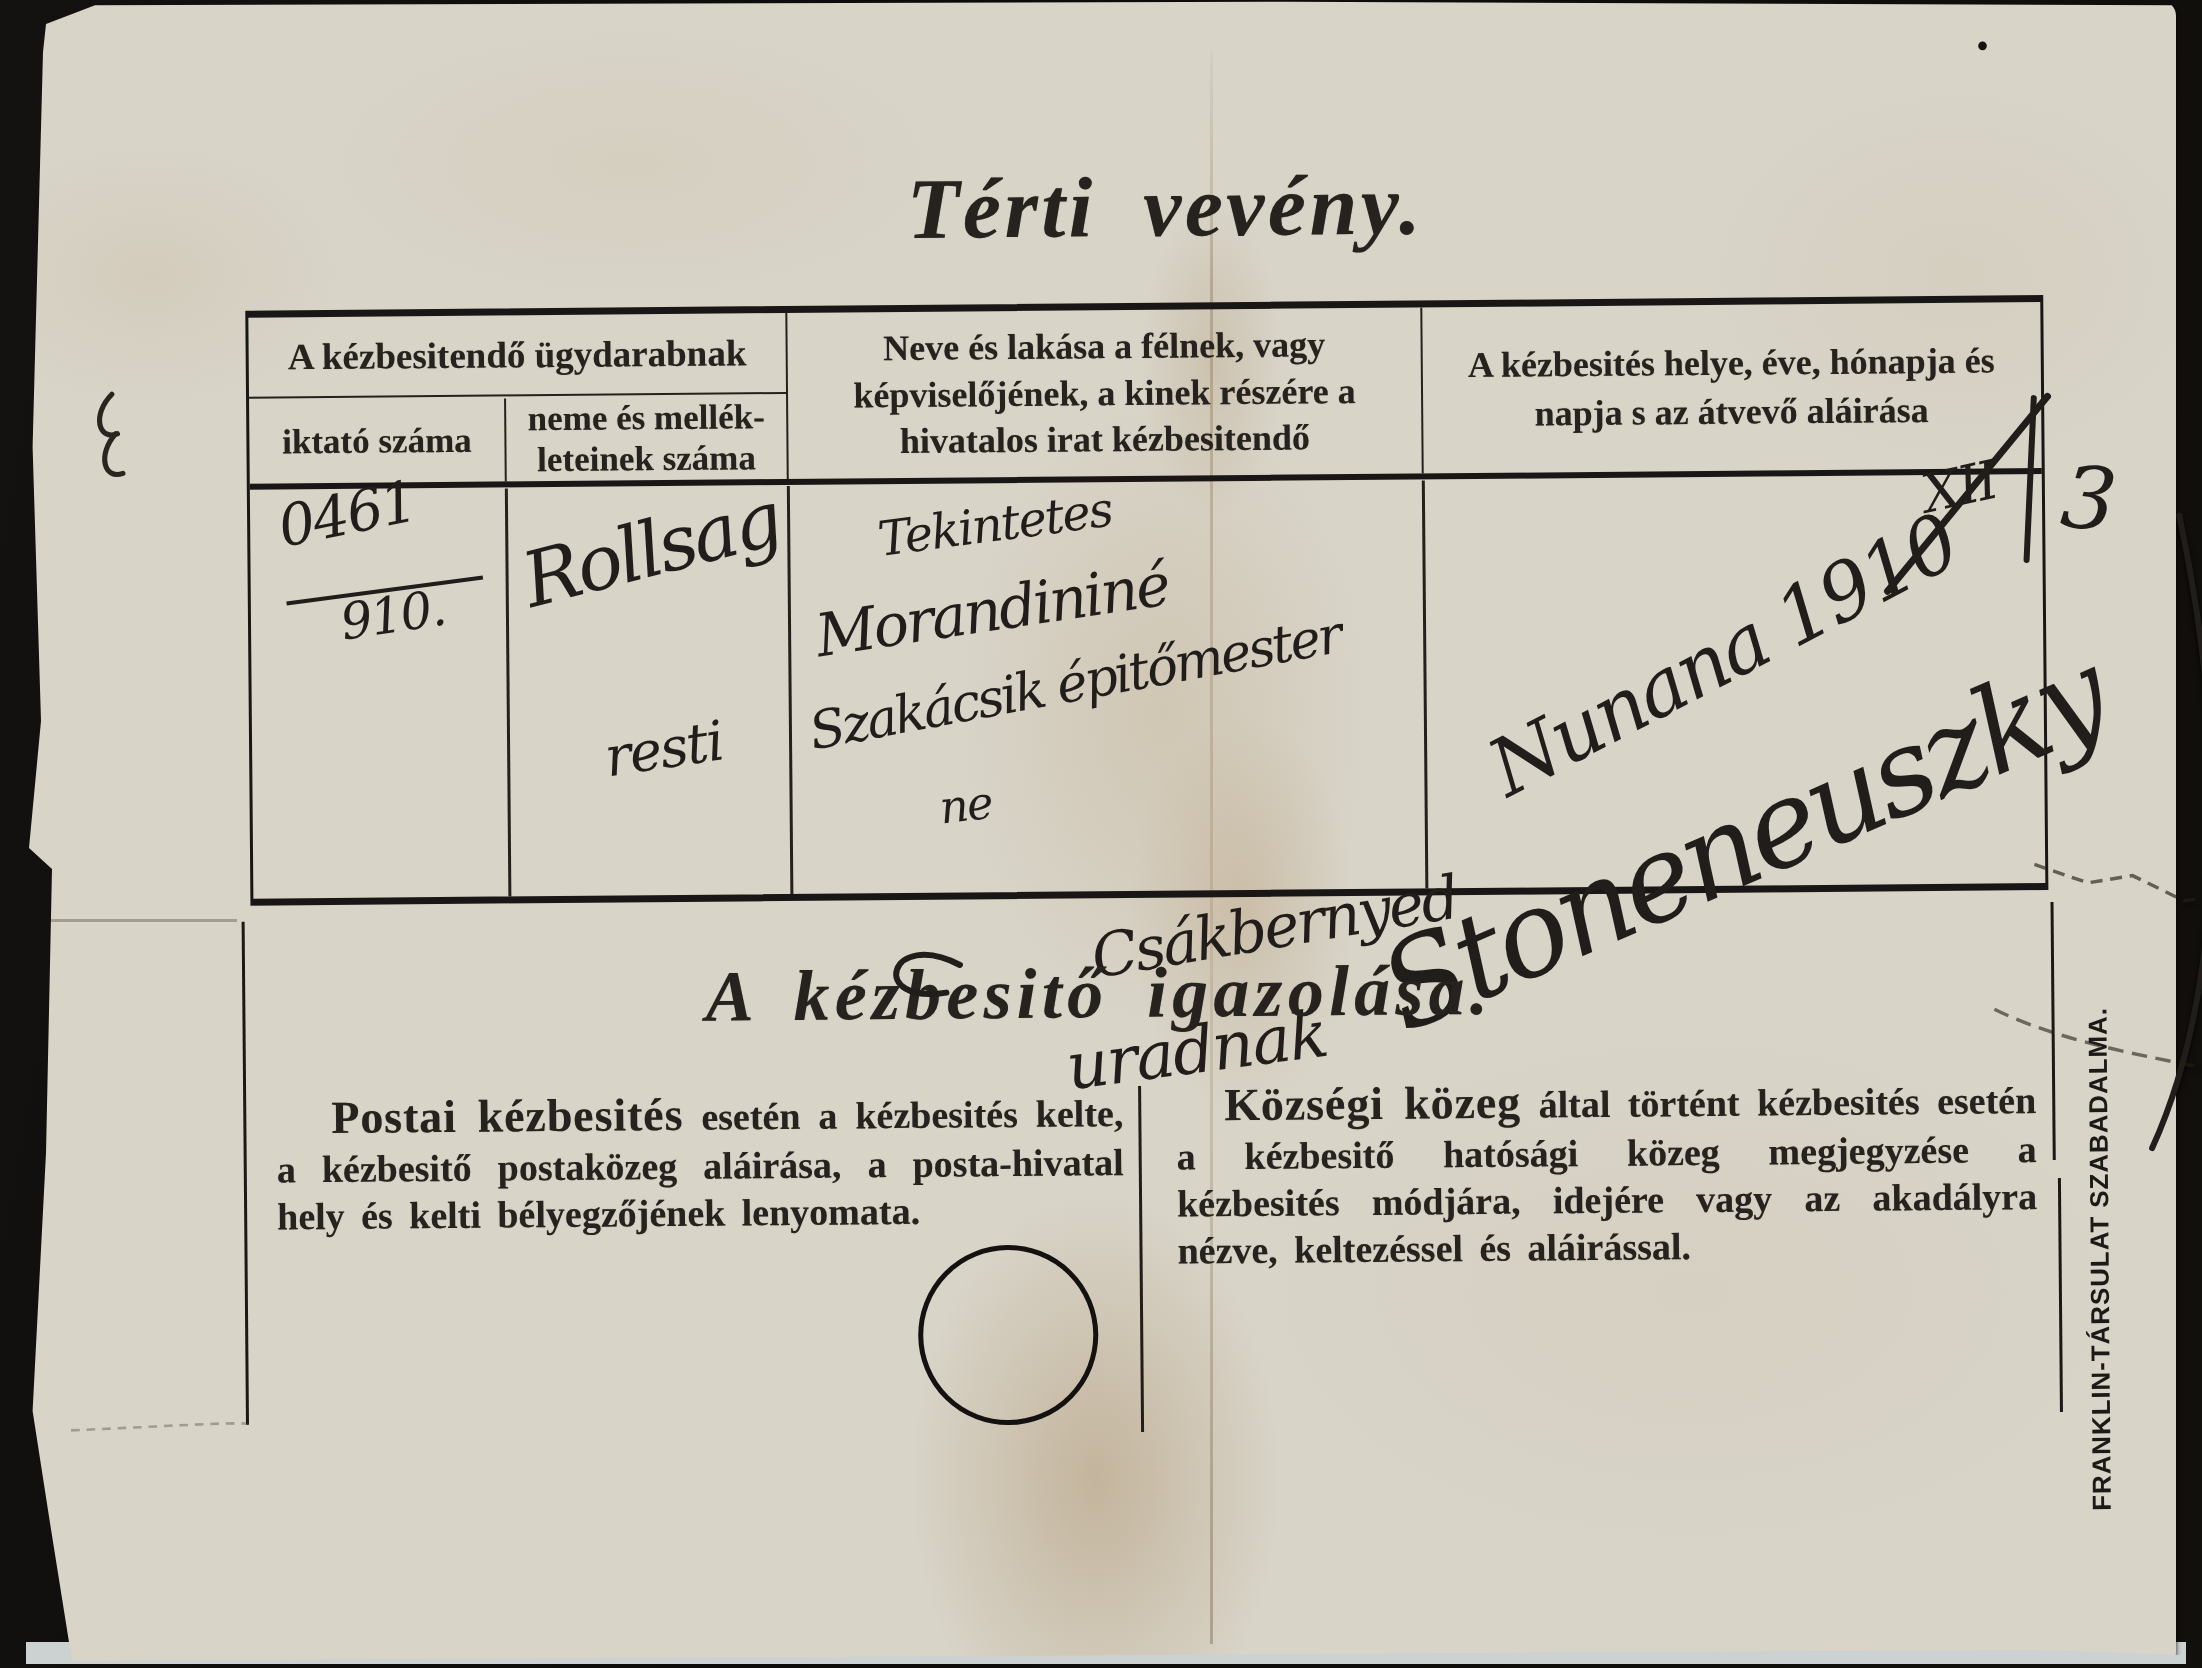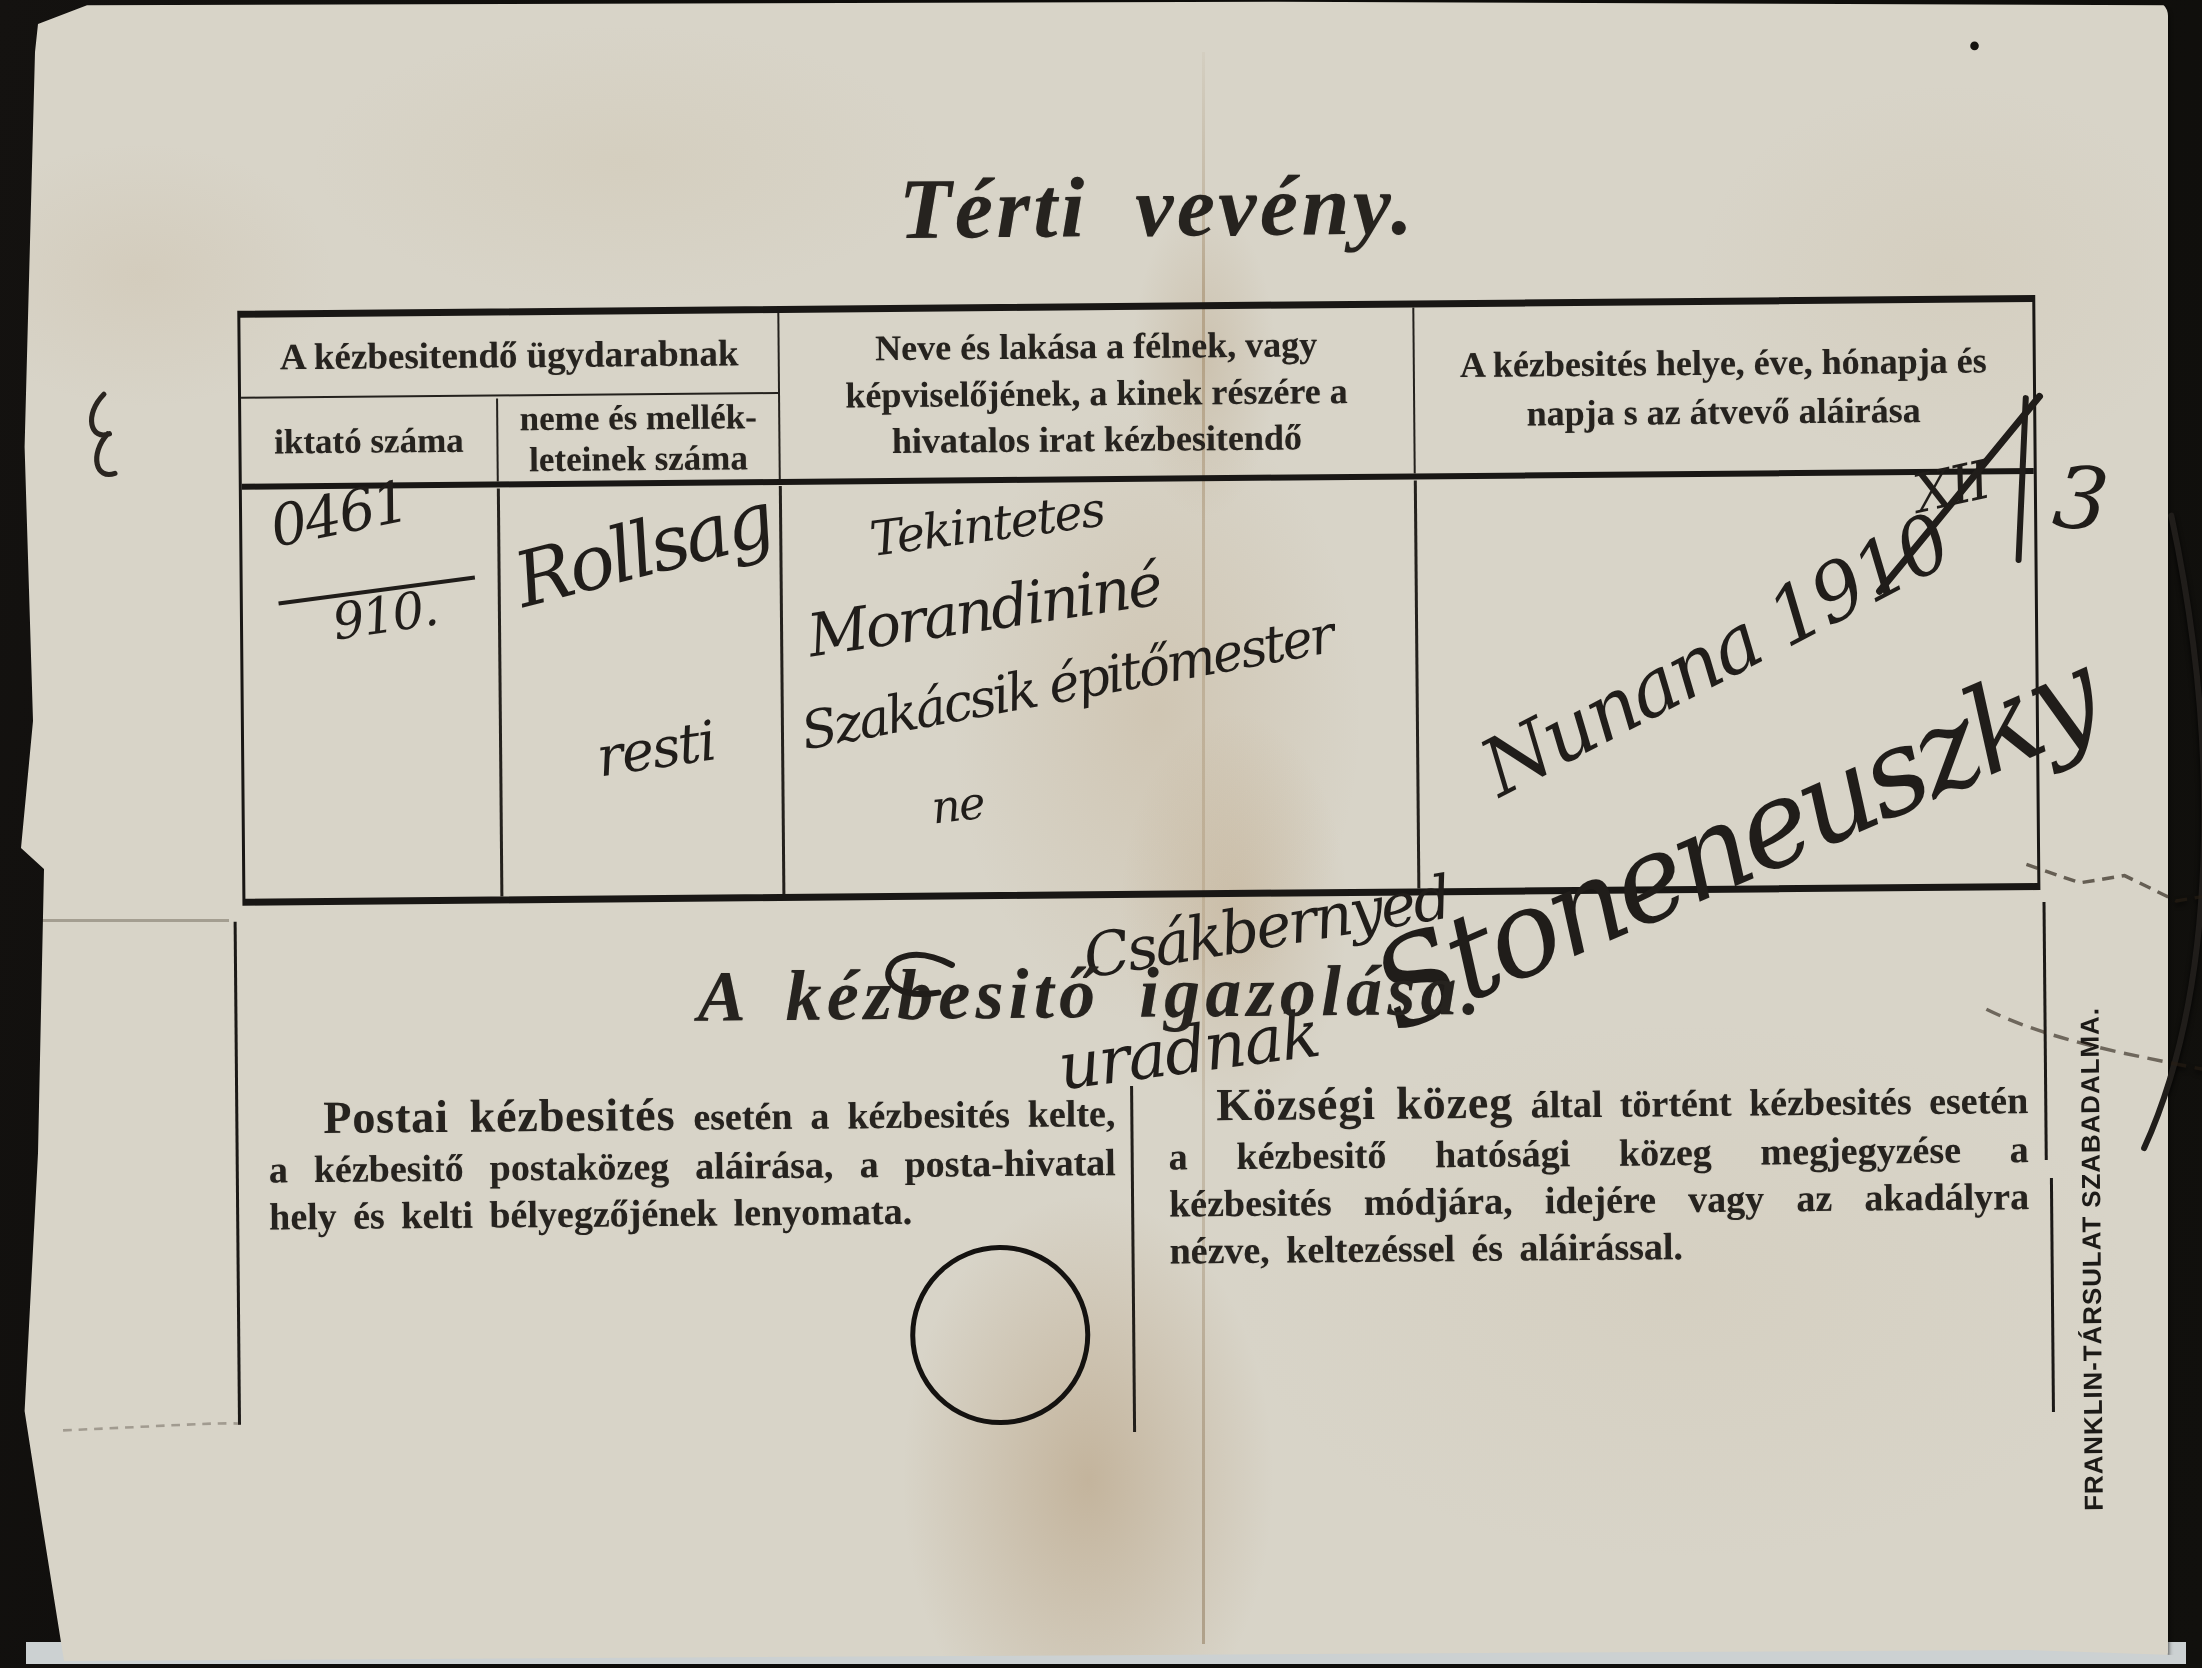--- a/index.html
+++ b/index.html
@@ -1,21 +1,21 @@
 <!DOCTYPE html>
 <html style="font-size:13.8px"><head>
 <meta charset="utf-8">
 <style>
   html,body{margin:0;padding:0;background:#0c0b09;}
   .photo{position:relative;width:2203px;height:1668px;overflow:hidden;
          background:linear-gradient(100deg,#141210 0%,#0c0b09 40%,#11100d 100%);
          font-family:"Liberation Serif", serif;}
   .under-sheet{position:absolute;left:26px;top:1642px;width:2160px;height:22.4px;
                background:#ccd1d2;}
-  .paper{position:absolute;left:4px;top:0;width:2164px;height:1668px;
+  .paper{position:absolute;left:12px;top:0;width:2164px;height:1668px;
          background-color:#d8d4c8;
          background-image:
            radial-gradient(ellipse 293px 447px at 1153px 714px, rgba(164,124,72,.16), transparent 70%),
            radial-gradient(ellipse 258px 396px at 1084px 1480px, rgba(148,106,56,.30), transparent 72%),
            radial-gradient(ellipse 163px 284px at 1230px 912px, rgba(158,116,64,.20), transparent 70%),
            radial-gradient(ellipse 103px 224px at 1200px 361px, rgba(150,112,62,.18), transparent 70%),
            radial-gradient(ellipse 447px 198px at 619px 163px, rgba(188,168,128,.12), transparent 70%),
            radial-gradient(ellipse 361px 275px at 1944px 275px, rgba(183,158,118,.10), transparent 70%),
            radial-gradient(ellipse 275px 189px at 138px 275px, rgba(178,148,108,.12), transparent 70%),
            radial-gradient(ellipse 602px 361px at 1678px 1291px, rgba(190,170,135,.10), transparent 75%);

